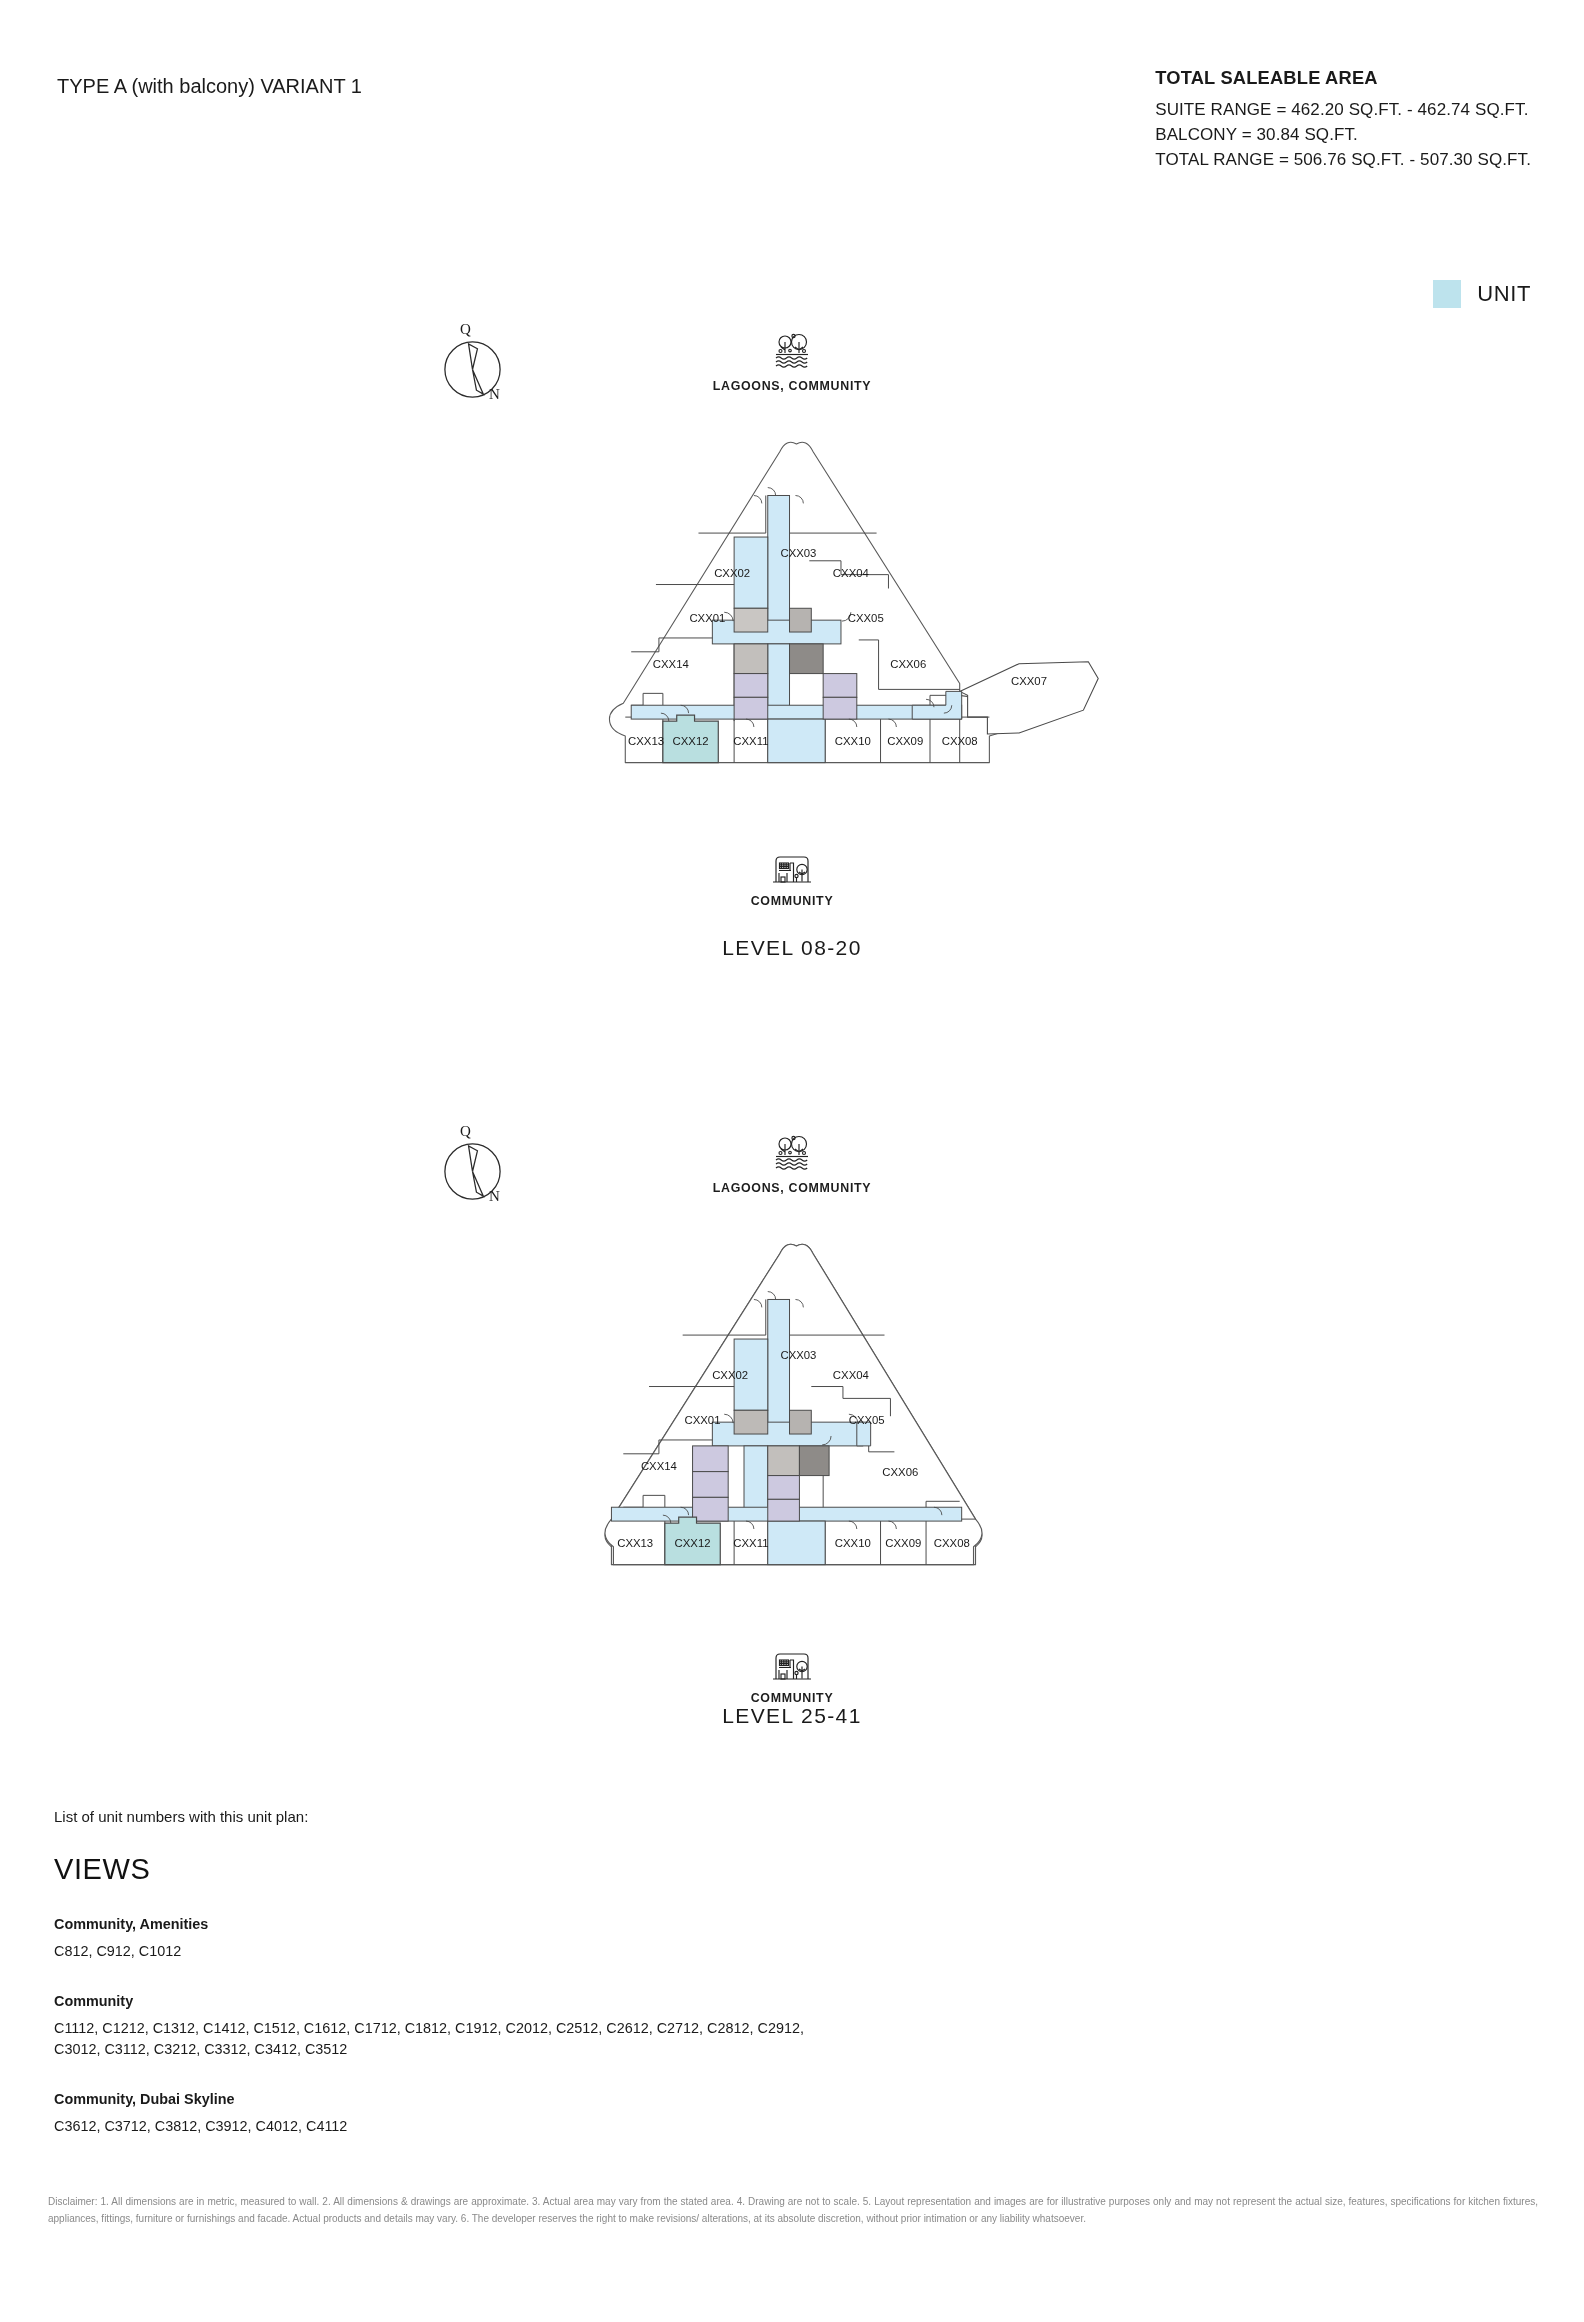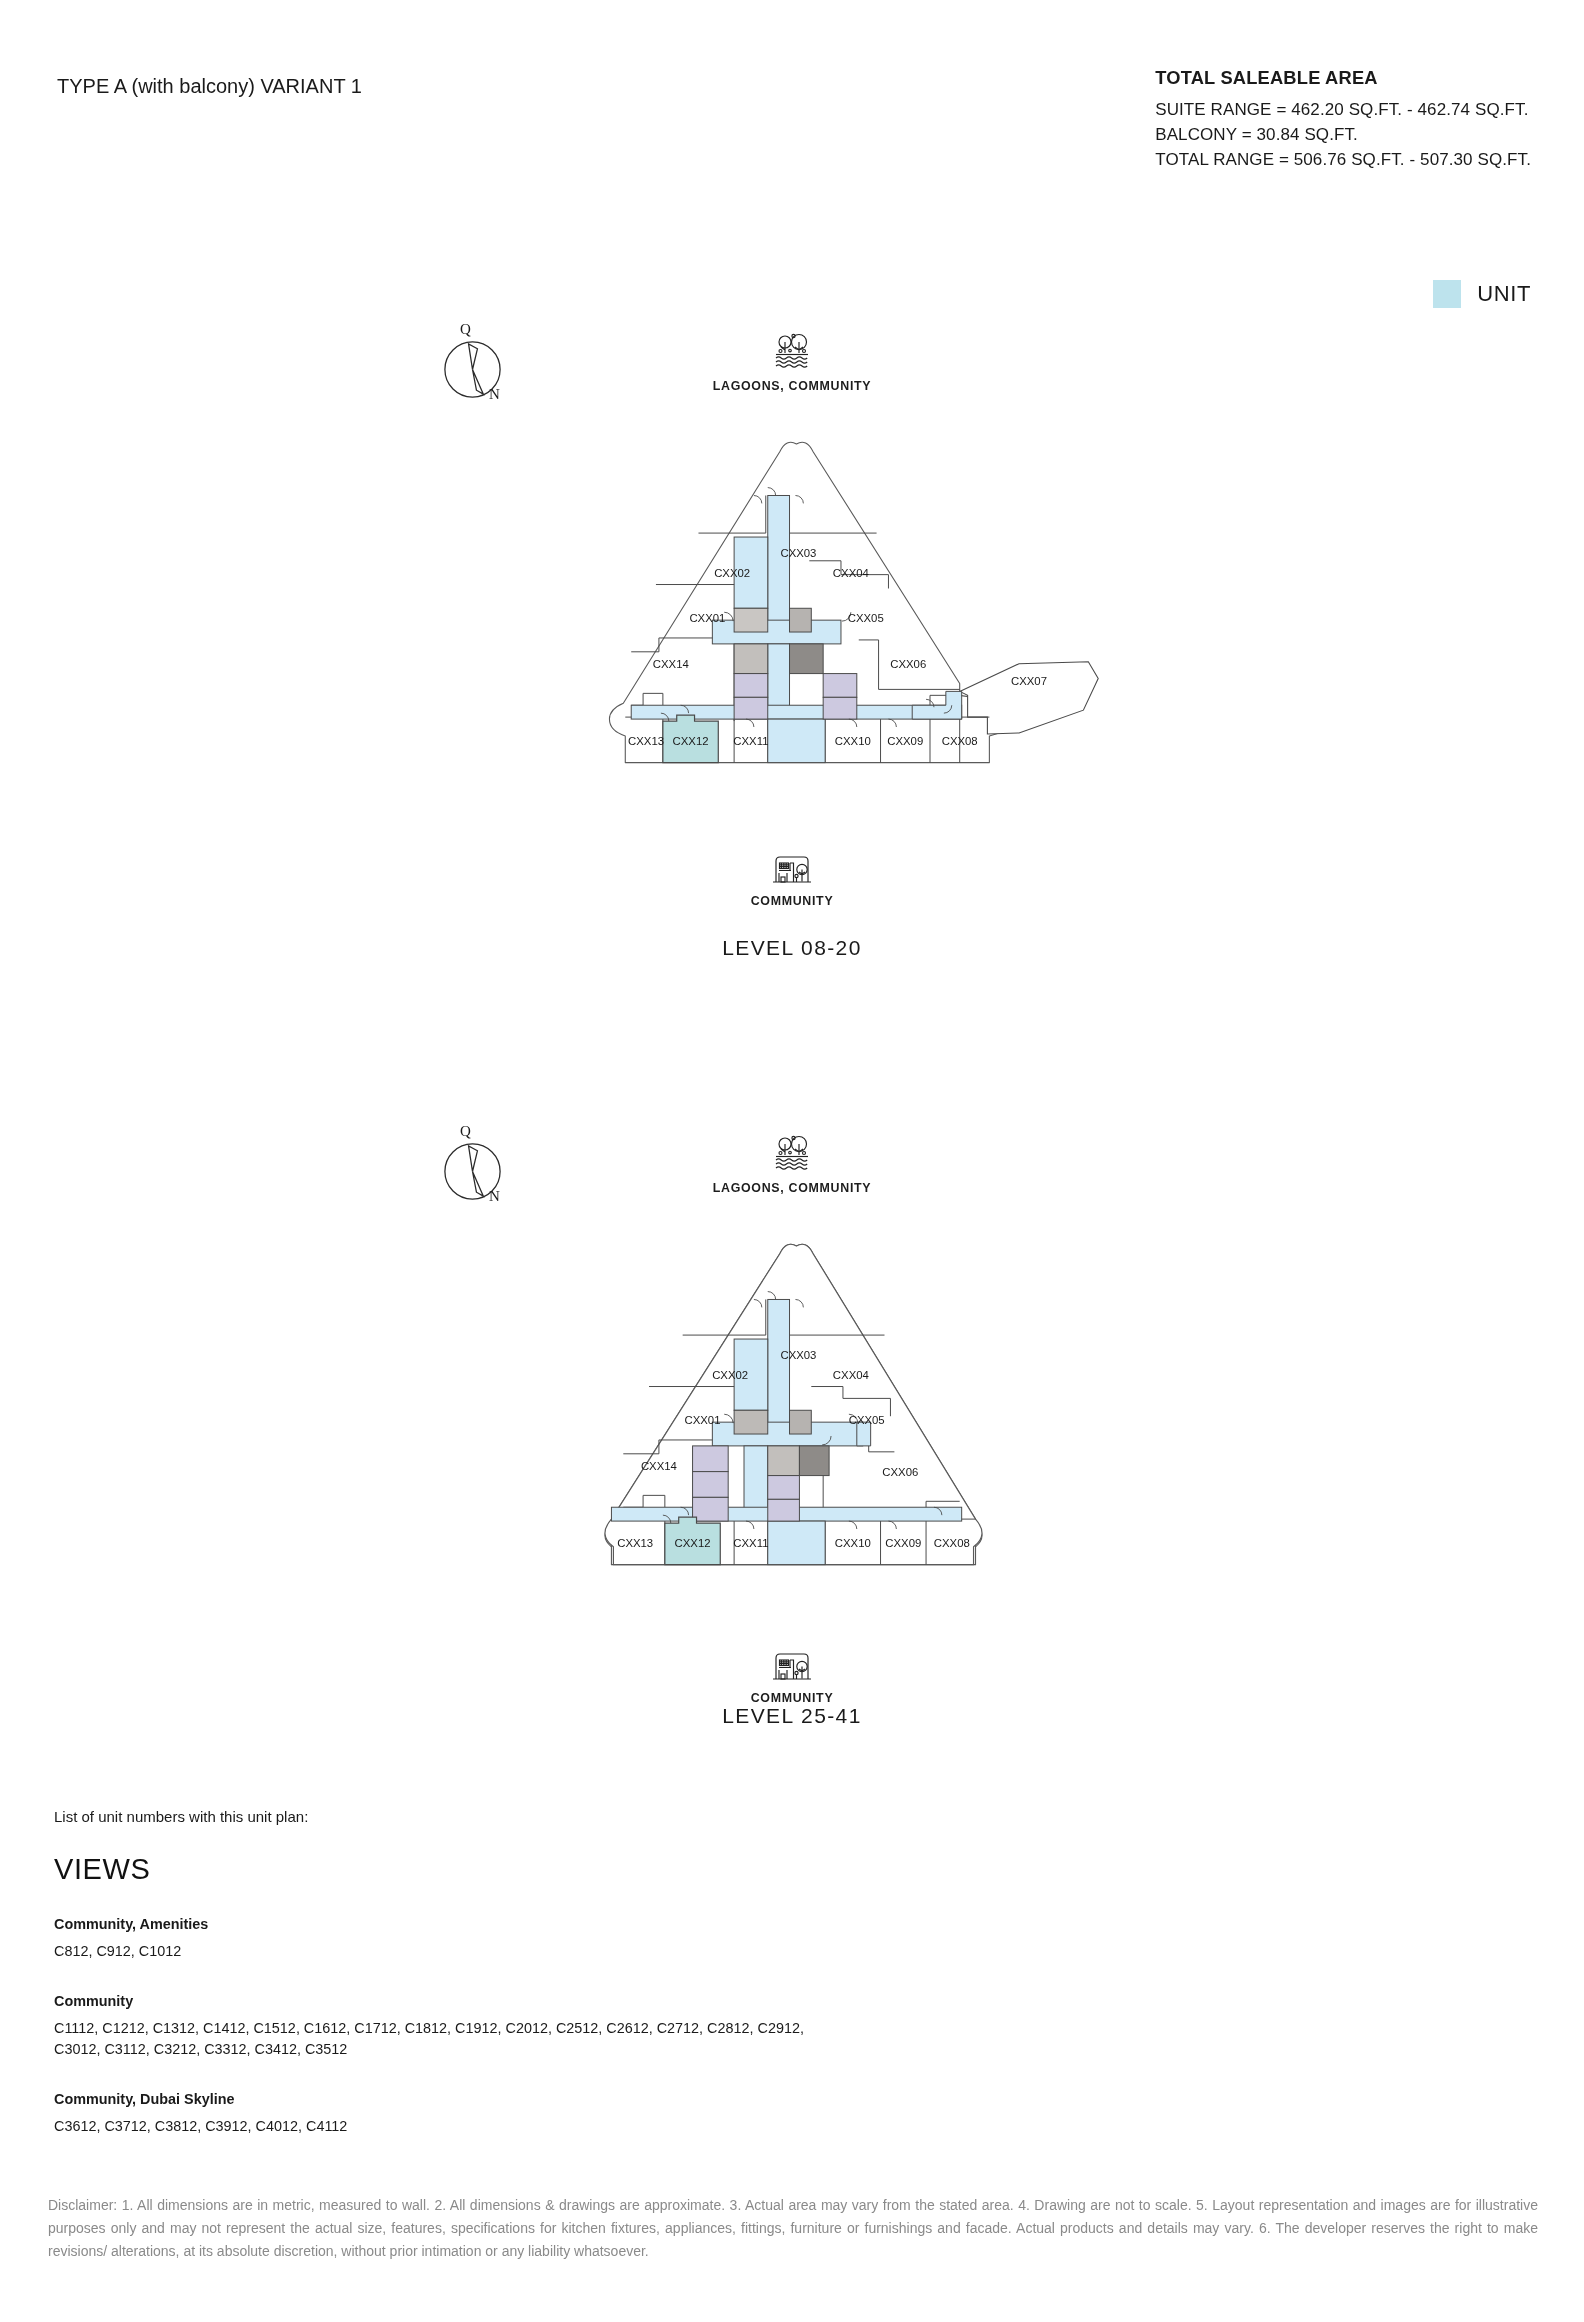--- a/index.html
+++ b/index.html
@@ -177,21 +177,21 @@
     color: #1a1a1a;
     line-height: 1.5;
     max-width: 752px;
   }
 
   #disclaimer {
     position: absolute;
     left: 48px;
     top: 2194px;
     width: 1490px;
-    font-size: 14px;
+    font-size: 10px;
     line-height: 1.65;
     color: #8a8a8a;
     text-align: justify;
   }
 </style>
 </head>
 <body>
 
 <div id="header-title-block">
   <div id="page-subtitle">TYPE A (with balcony) VARIANT 1</div>

